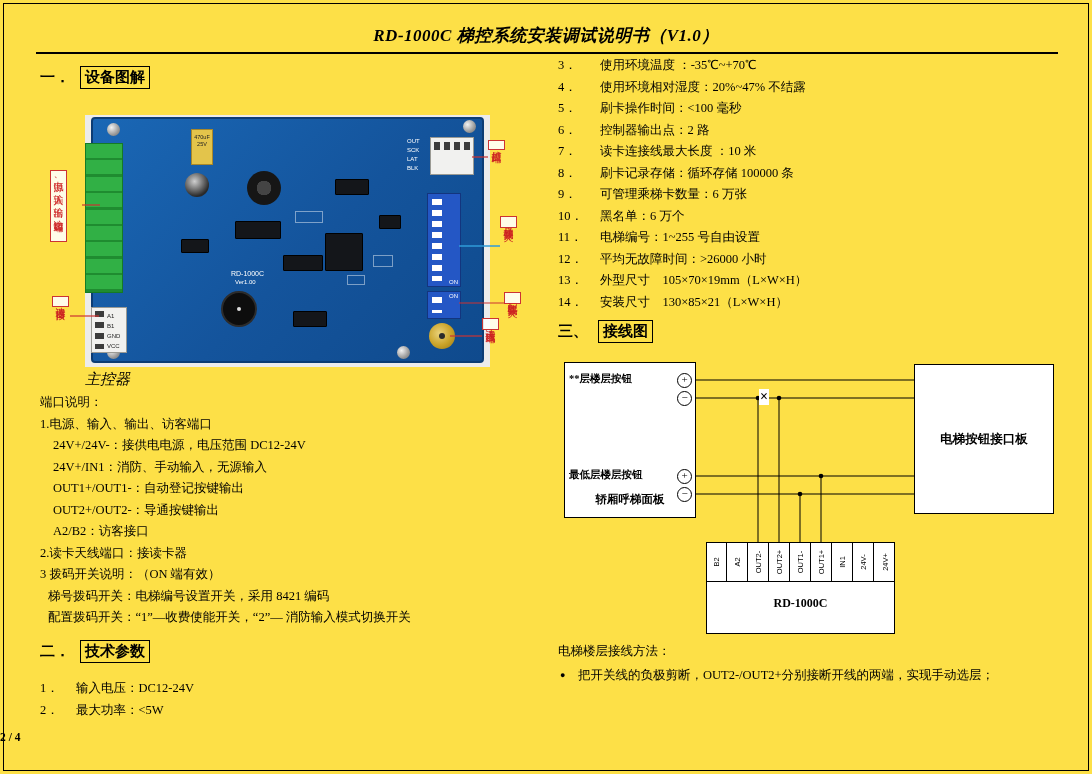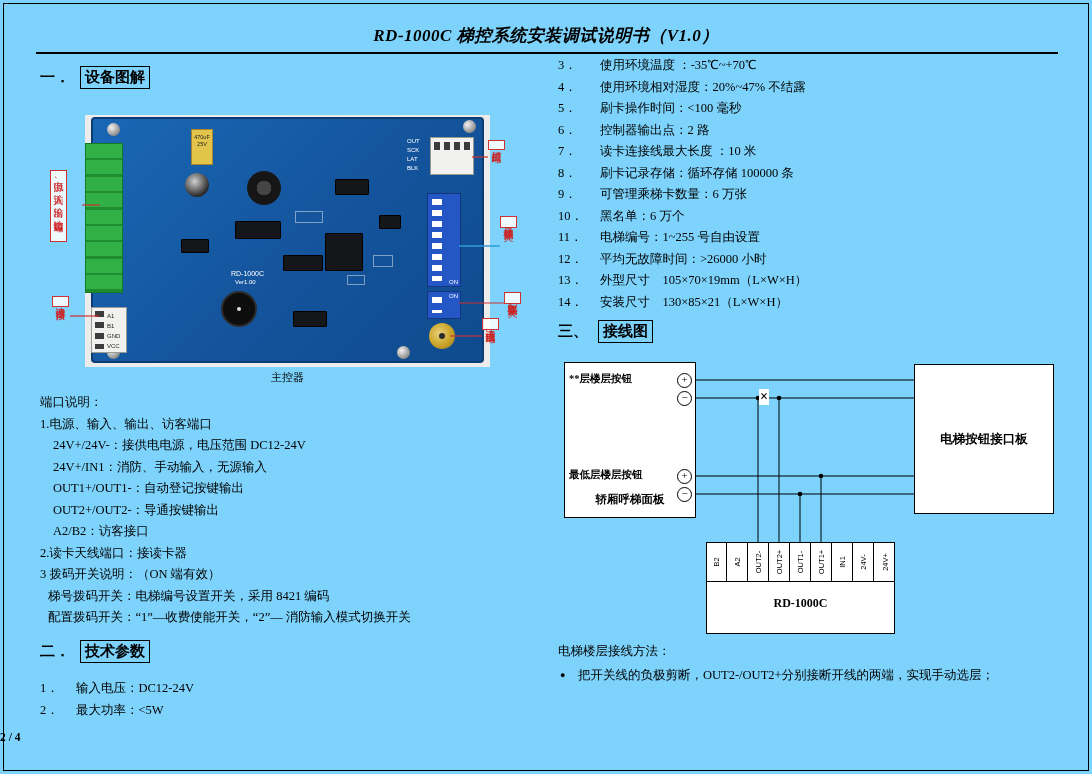--- a/index.html
+++ b/index.html
@@ -1,22 +1,22 @@
 <!DOCTYPE html>
 <html><head>
 <meta charset="utf-8">
 <style>
   html,body{margin:0;padding:0;background:#999;}
-  .page{position:relative;width:1092px;height:774px;background:#7dd3fc;font-family:"Liberation Serif",serif;color:#000;overflow:hidden;margin:0 auto;}
+  .page{position:relative;width:1092px;height:774px;background:#fde047;font-family:"Liberation Serif",serif;color:#000;overflow:hidden;margin:0 auto;}
   .page-border{position:absolute;inset:3px;border:1px solid #000;pointer-events:none;z-index:20;}
   .doc-title{position:absolute;top:24px;left:0;width:100%;text-align:center;font-size:17px;font-weight:bold;font-style:italic;letter-spacing:.5px;}
   .title-rule{position:absolute;top:52px;left:36px;right:34px;height:2px;background:#000;}
   .sec{position:absolute;display:flex;align-items:center;gap:10px;font-size:15px;font-weight:bold;}
   .sec .boxed{border:1.5px solid #000;padding:1px 4px;}
-  .pcb-caption{position:absolute;left:85px;top:370px;width:405px;text-align:center;font-size:11px;}
+  .pcb-caption{position:absolute;left:85px;top:370px;width:405px;font-size:15px;font-style:italic;}
   .textblock{position:absolute;font-size:12.5px;line-height:21.5px;}
   .pline.ind1{padding-left:13px;}
   .pline.ind2{padding-left:8px;}
   .num-row{display:flex;}
   .num-row .num{flex:none;width:42px;}
   .tech .num{width:36px;}
   
   .pcb{position:absolute;left:85px;top:115px;width:405px;height:252px;background:#ececec;z-index:1;}
   .board{position:absolute;left:6px;top:2px;right:6px;bottom:4px;background:linear-gradient(135deg,#1a67b5 0%,#14549c 55%,#0f4a8d 100%);border:2px solid #0c3c74;border-radius:4px;}
   .screw{position:absolute;width:13px;height:13px;border-radius:50%;background:radial-gradient(circle at 35% 35%,#f2f2f2,#9a9a9a 60%,#6b6b6b);}

